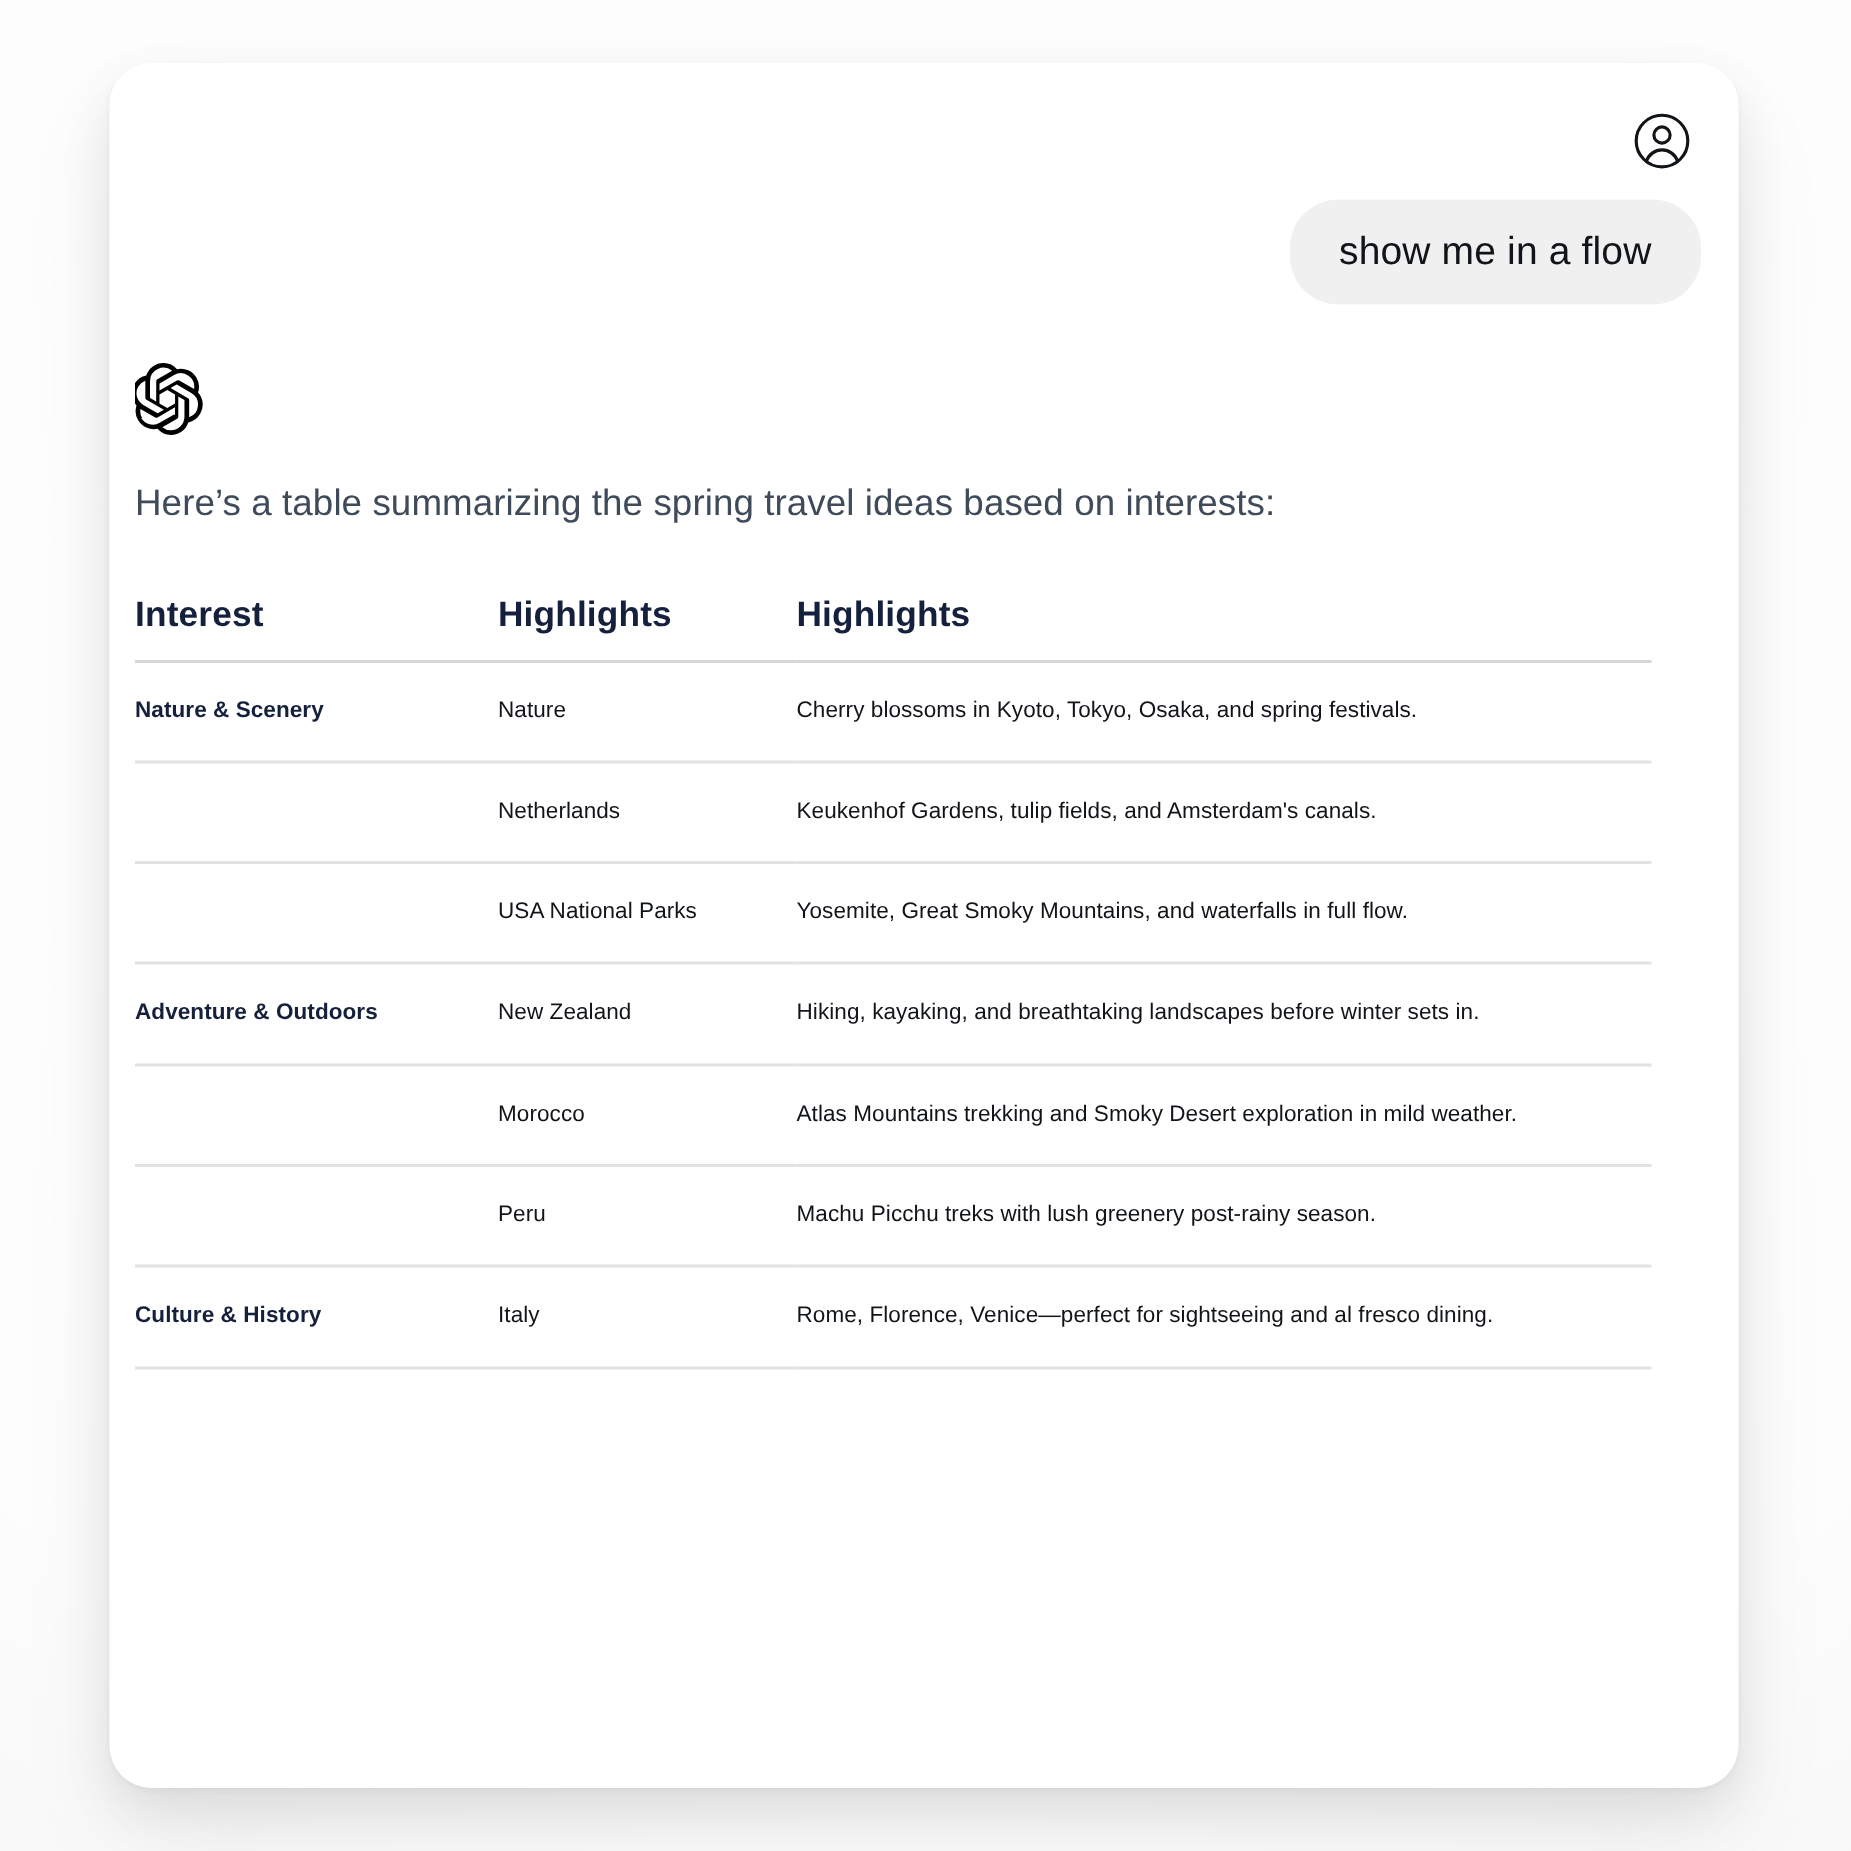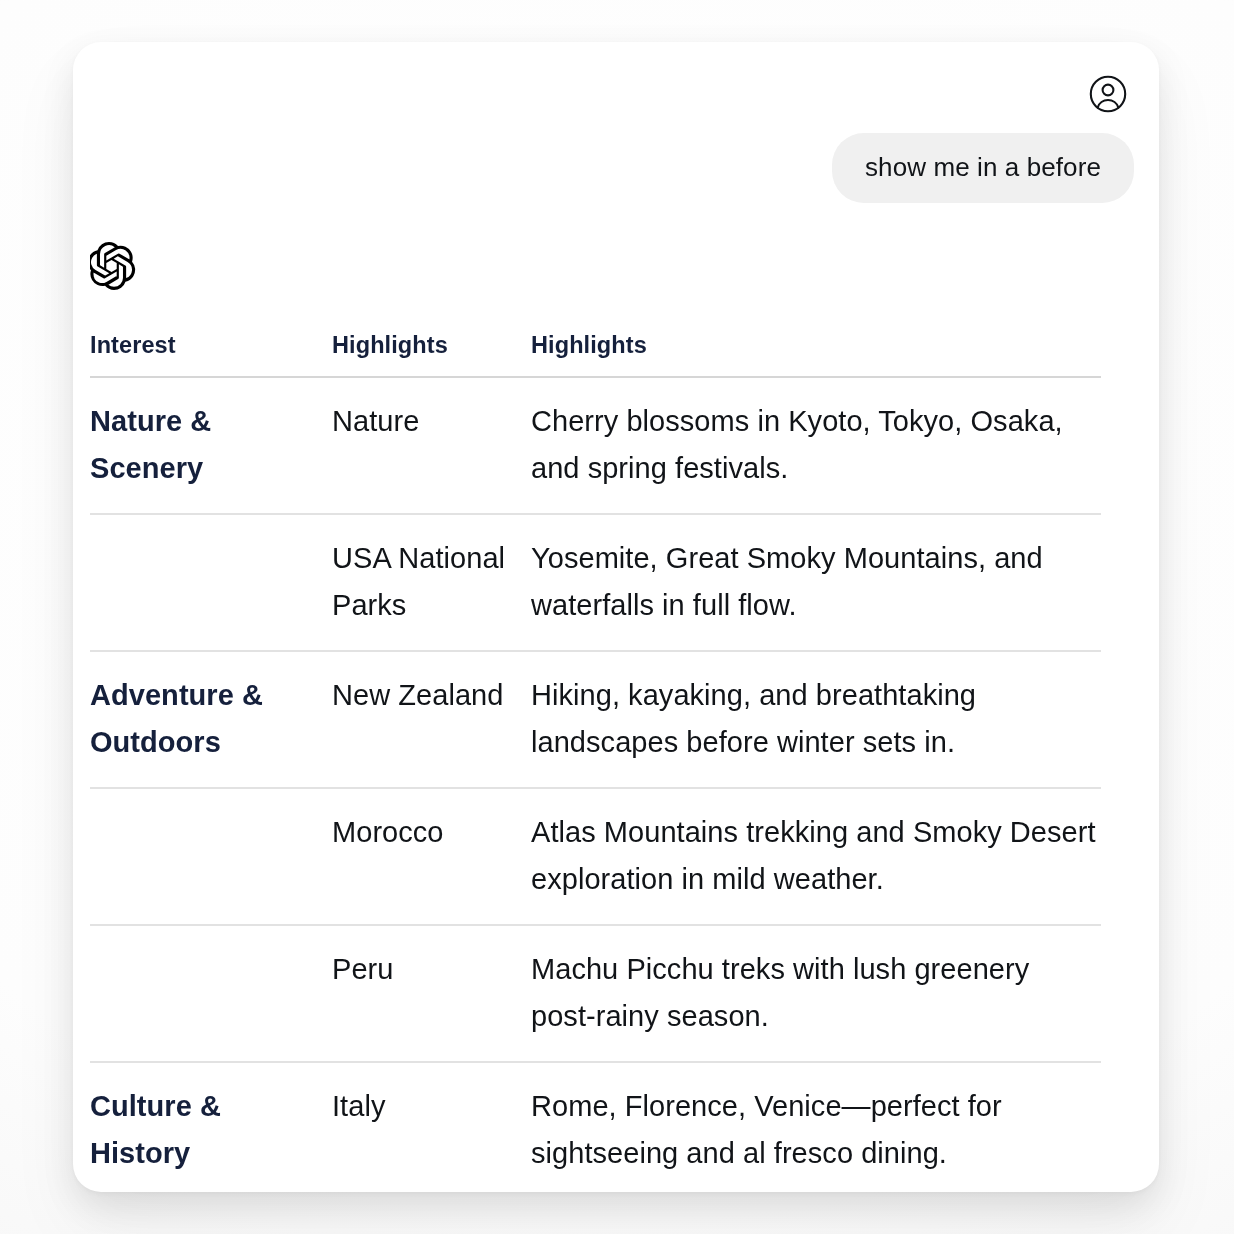--- a/index.html
+++ b/index.html
@@ -119,21 +119,21 @@
   }
   .ideas-table thead tr {
     border-bottom: 2px solid #d6d6d6;
   }
 
   .ideas-table tbody tr {
     border-bottom: 2px solid #e2e2e2;
   }
 
   .ideas-table td {
-    font-size: 29px;
+    font-size: 15px;
     line-height: 1.62;
     color: #111418;
     padding: 20px 26px 21px 0;
     vertical-align: top;
     letter-spacing: 0.05px;
     margin-top: 48px;
   }
   .ideas-table td.interest-cell {
     font-weight: bold;
     color: #15203c;
@@ -154,29 +154,30 @@
 <div class="chat-card">
   <div class="card-inner">
 
     <svg class="avatar-icon" viewBox="0 0 40 40">
       <circle cx="20" cy="20" r="17.2" fill="none" stroke="#111418" stroke-width="2.1"></circle>
       <circle cx="20" cy="16" r="5.4" fill="none" stroke="#111418" stroke-width="2.1"></circle>
       <path d="M9.6 33.6a10.9 10.9 0 0 1 20.8 0" fill="none" stroke="#111418" stroke-width="2.1" stroke-linecap="round"></path>
     </svg>
 
     <div class="user-row">
-      <div class="user-bubble">show me in a before</div>
+      <div class="user-bubble">show me in a flow</div>
     </div>
 
     <div class="assistant-block">
 
       <svg class="openai-logo" viewBox="0 0 48 48">
         <path fill="#000000" d="M42.03 19.64a11.9 11.9 0 0 0-1.03-9.77 12.07 12.07 0 0 0-12.98-5.78A11.95 11.95 0 0 0 19 0a12.07 12.07 0 0 0-11.5 8.33 11.92 11.92 0 0 0-7.97 5.78 12.06 12.06 0 0 0 1.48 14.14 11.9 11.9 0 0 0 1.03 9.77 12.07 12.07 0 0 0 12.98 5.79A11.93 11.93 0 0 0 24 48a12.07 12.07 0 0 0 11.5-8.34 11.92 11.92 0 0 0 7.97-5.78 12.06 12.06 0 0 0-1.44-14.24zM24 44.86a8.95 8.95 0 0 1-5.74-2.07l.28-.16 9.54-5.51a1.55 1.55 0 0 0 .78-1.36V22.3l4.03 2.33c.04.02.07.06.08.11v11.15a8.99 8.99 0 0 1-8.97 8.97zM4.71 36.62a8.94 8.94 0 0 1-1.07-6.02l.28.17 9.55 5.51a1.55 1.55 0 0 0 1.56 0l11.66-6.73v4.65a.15.15 0 0 1-.6.12l-9.66 5.57a8.99 8.99 0 0 1-12.26-3.27zM2.2 15.72a8.94 8.94 0 0 1 4.68-3.93v11.35a1.54 1.54 0 0 0 .77 1.35l11.6 6.7-4.03 2.33a.15.15 0 0 1-.14 0L5.52 27.99A8.99 8.99 0 0 1 2.2 15.72zm33.15 7.71-11.65-6.77 4.02-2.32a.15.15 0 0 1 .14 0l9.66 5.58a8.97 8.97 0 0 1-1.39 16.18V24.75a1.53 1.53 0 0 0-.78-1.32zm4.01-6.03-.28-.17-9.53-5.55a1.56 1.56 0 0 0-1.57 0L16.33 18.4v-4.65a.14.14 0 0 1 .06-.12l9.66-5.57a8.98 8.98 0 0 1 13.33 9.3zM14.13 25.69l-4.03-2.32a.15.15 0 0 1-.08-.12V12.11a8.98 8.98 0 0 1 14.72-6.89l-.28.16-9.54 5.51a1.55 1.55 0 0 0-.78 1.36zm2.19-4.72L21.51 18l5.2 3v6L21.5 30l-5.2-3z"></path>
       </svg>
 
+      <div class="intro-text">Here’s a table summarizing the spring travel ideas based on interests:</div>
 
       <table class="ideas-table">
         <colgroup>
           <col class="c-interest">
           <col class="c-destination">
           <col class="c-highlights">
         </colgroup>
         <thead>
           <tr>
             <th>Interest</th>
@@ -185,20 +186,25 @@
           </tr>
         </thead>
         <tbody>
           <tr>
             <td class="interest-cell">Nature &amp; Scenery</td>
             <td class="dest-cell">Nature</td>
             <td class="hl-cell">Cherry blossoms in Kyoto, Tokyo, Osaka, and spring festivals.</td>
           </tr>
           <tr>
             <td class="interest-cell"></td>
+            <td class="dest-cell">Netherlands</td>
+            <td class="hl-cell">Keukenhof Gardens, tulip fields, and Amsterdam's canals.</td>
+          </tr>
+          <tr>
+            <td class="interest-cell"></td>
             <td class="dest-cell">USA National Parks</td>
             <td class="hl-cell">Yosemite, Great Smoky Mountains, and waterfalls in full flow.</td>
           </tr>
           <tr>
             <td class="interest-cell">Adventure &amp; Outdoors</td>
             <td class="dest-cell">New Zealand</td>
             <td class="hl-cell">Hiking, kayaking, and breathtaking landscapes before winter sets in.</td>
           </tr>
           <tr>
             <td class="interest-cell"></td>

